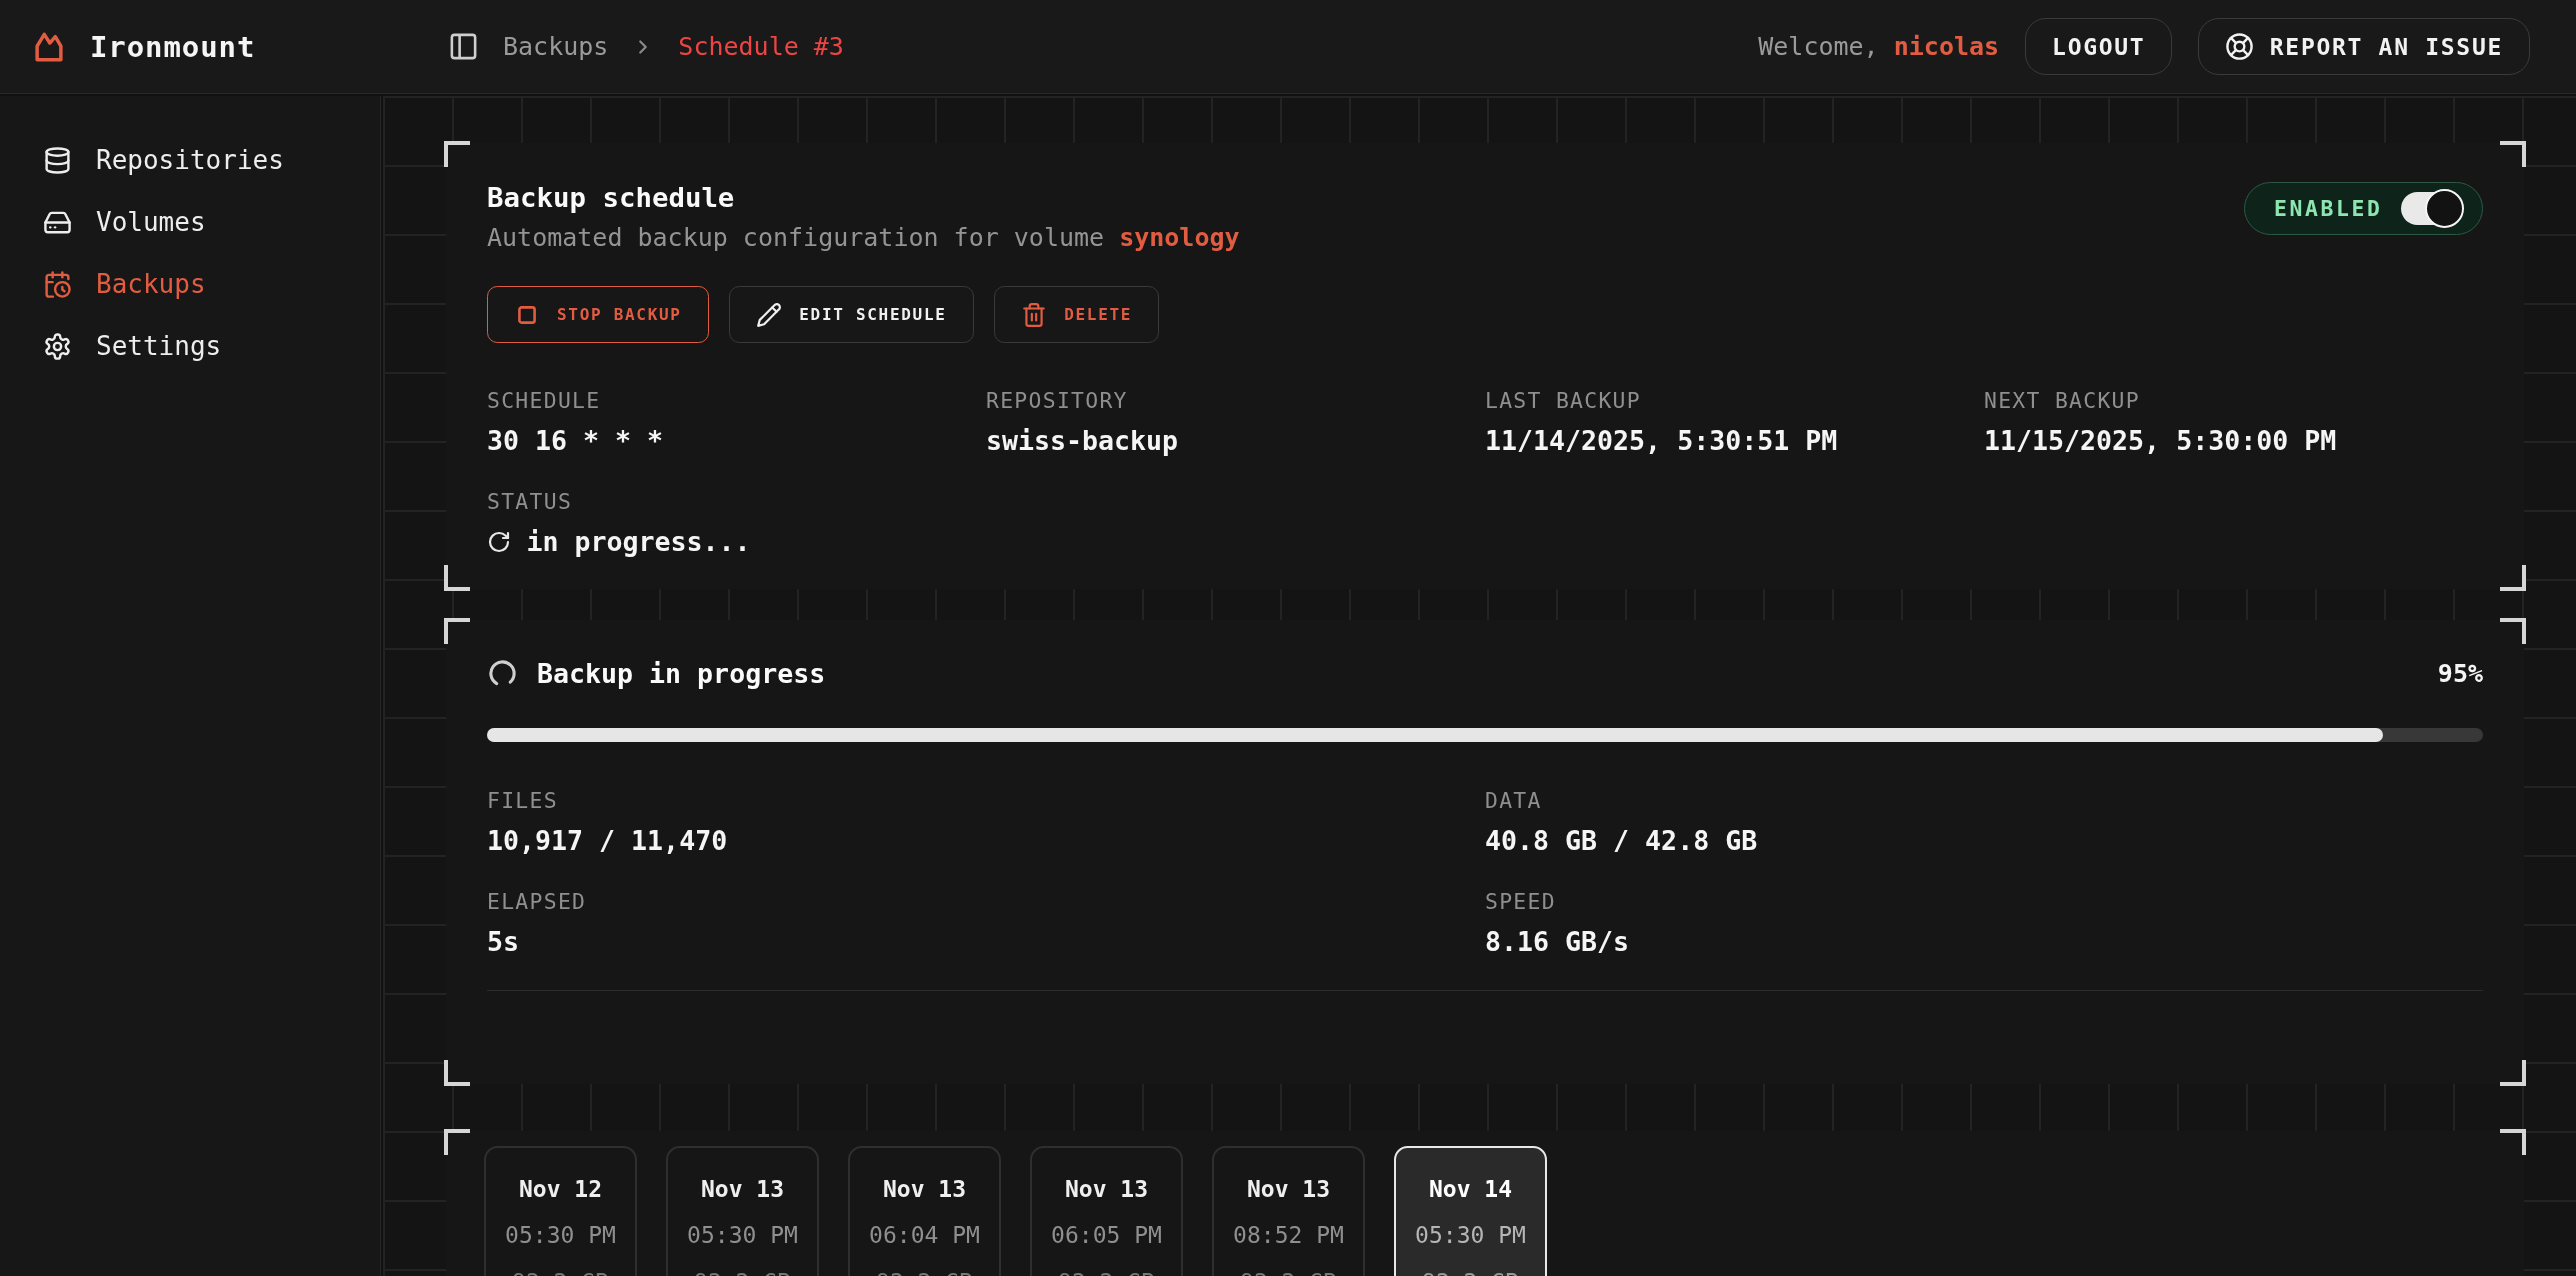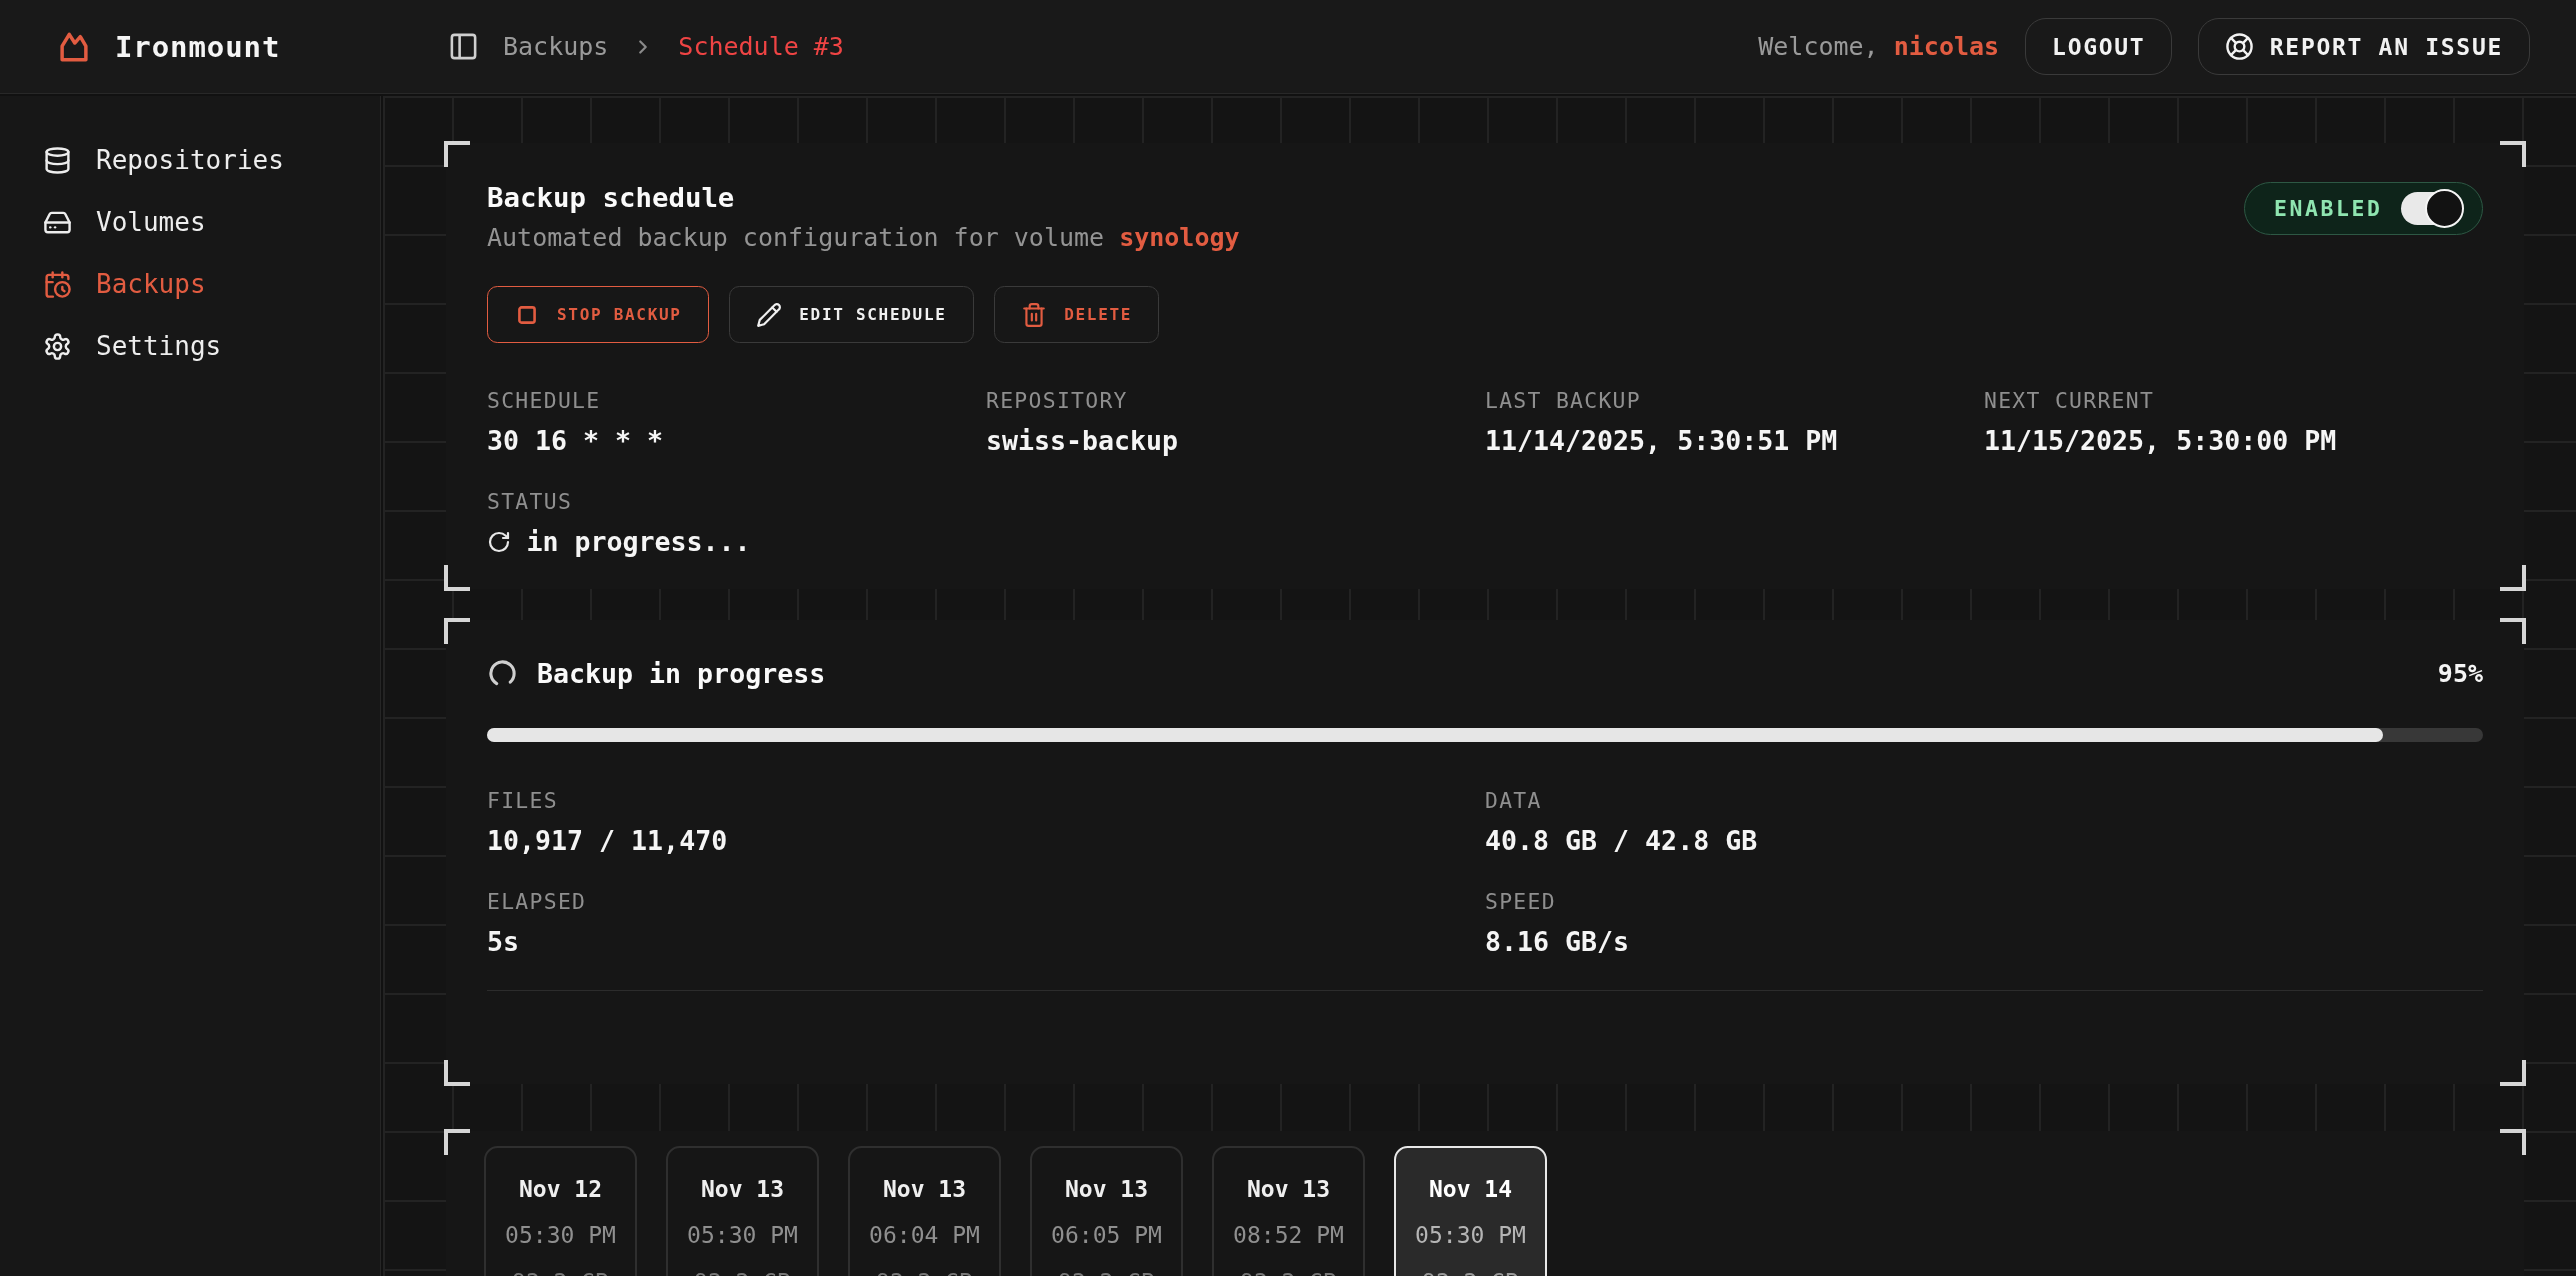--- a/index.html
+++ b/index.html
@@ -3,21 +3,21 @@
 <meta charset="utf-8">
 <style>
   * { margin:0; padding:0; box-sizing:border-box; }
   html,body { width:2576px; height:1277px; overflow:hidden; background:#111; }
   body { font-family:"DejaVu Sans Mono","Liberation Mono",monospace; color:#f0f0f0; position:relative; }
 
   
   .topbar { position:absolute; left:0; top:0; width:2576px; height:94px;
             background:#191919; border-bottom:1.7px solid #282828;
             display:flex; align-items:center; z-index:5; }
-  .brand { width:381px; flex:0 0 auto; display:flex; align-items:center; gap:22px; padding-left:55px; }
+  .brand { width:381px; flex:0 0 auto; display:flex; align-items:center; gap:22px; padding-left:30px; }
   .brand-name { font-size:29px; font-weight:bold; color:#f5f5f5; letter-spacing:0.9px; }
   .crumbs { display:flex; align-items:center; gap:24px; padding-left:67px; }
   .crumb-dim { color:#9a9a9a; font-size:25px; }
   .crumb-cur { color:#ef4444; font-size:25px; }
   .topbar-right { margin-left:auto; display:flex; align-items:center; gap:26px; padding-right:46px; }
   .welcome { font-size:25px; color:#9a9a9a; white-space:nowrap; }
   .welcome .uname { color:#e25c41; font-weight:bold; }
   .tbtn { height:57px; border:1.7px solid #3a3a3a; border-radius:21px; background:transparent;
           color:#f2f2f2; font-family:inherit; font-size:23px; font-weight:bold; letter-spacing:1.7px;
           padding:0 26px; display:flex; align-items:center; gap:15.4px; white-space:nowrap; cursor:pointer; }
@@ -252,21 +252,21 @@
       </div>
       <div>
         <div class="flabel">REPOSITORY</div>
         <div class="fvalue">swiss-backup</div>
       </div>
       <div>
         <div class="flabel">LAST BACKUP</div>
         <div class="fvalue">11/14/2025, 5:30:51 PM</div>
       </div>
       <div>
-        <div class="flabel">NEXT CURRENT</div>
+        <div class="flabel">NEXT BACKUP</div>
         <div class="fvalue">11/15/2025, 5:30:00 PM</div>
       </div>
     </div>
 
     <div class="status-block">
       <div class="flabel">STATUS</div>
       <div class="status-value">
         <span>
           <svg width="24" height="24" viewBox="0 0 24 24" fill="none" stroke="#e8e8e8" stroke-width="2.2" stroke-linecap="round" stroke-linejoin="round">
             <path d="M21 12a9 9 0 1 1-9-9c2.52 0 4.93 1 6.74 2.74L21 8"></path>

